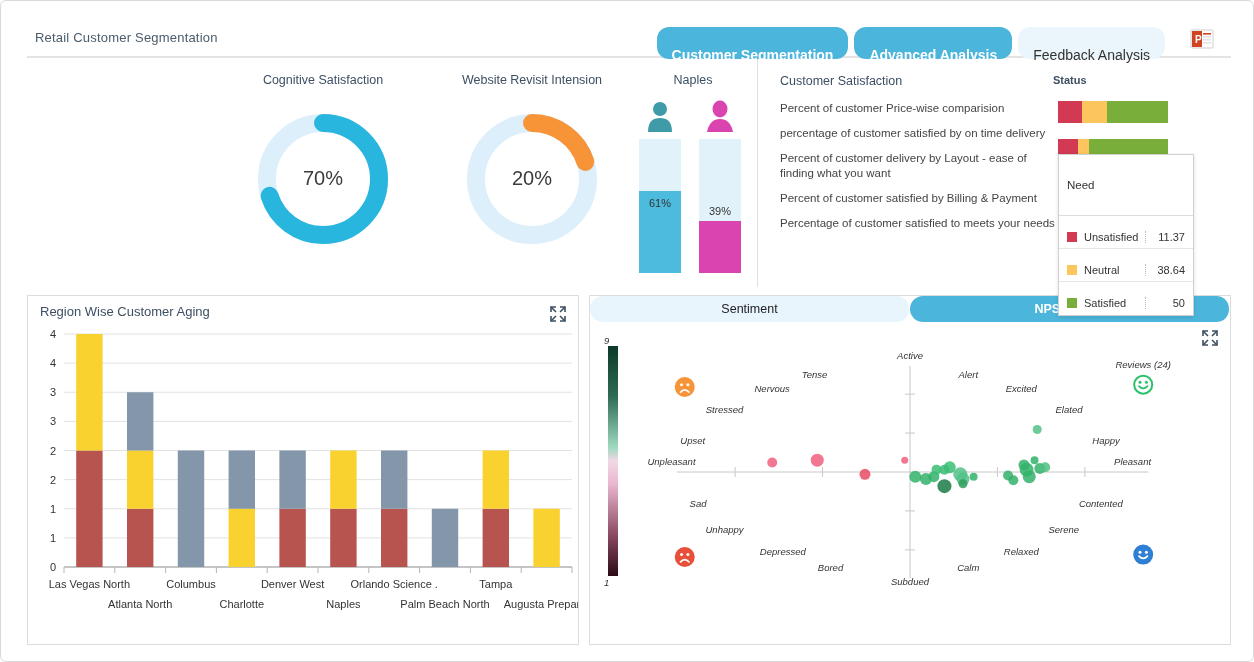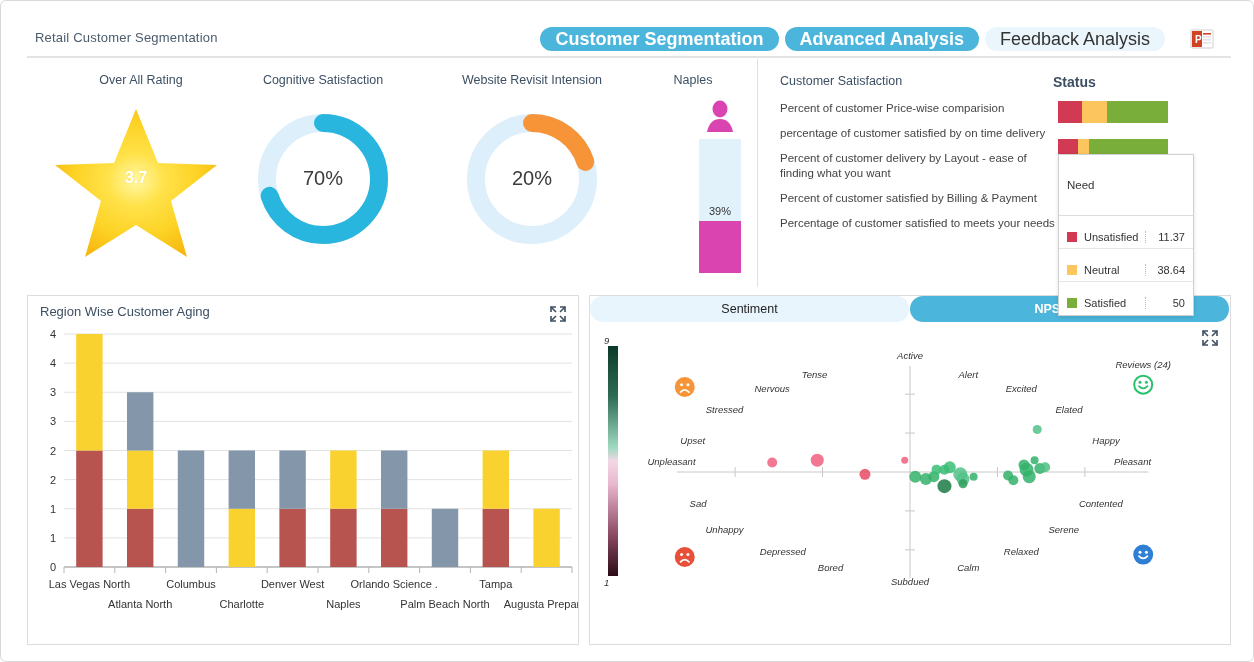--- a/index.html
+++ b/index.html
@@ -30,23 +30,23 @@
   .header-rule {
     position: absolute; left: 26px; top: 55px;
     width: 1204px; height: 2px; background: #e3e3e3;
   }
   .tabs {
     position: absolute; right: 90px; top: 26px;
     display: flex; align-items: center; gap: 6px;
   }
   .tab {
     height: 24px; line-height: 24px;
-    padding: 0 15px;
+    padding: 16px 15px;
     border-radius: 12px;
-    font-size: 18px;
+    font-size: 14px;
     white-space: nowrap;
     cursor: pointer;
   }
   .tab.active { background: #4cb5db; color: #ffffff; font-weight: bold; }
   .tab.inactive-fill { background: #eaf6fb; color: #333; }
   .ppt-icon {
     position: absolute; right: 40px; top: 25px;
     width: 26px; height: 26px;
     display: flex; align-items: center; justify-content: center;
     cursor: pointer;
@@ -92,21 +92,21 @@
     font-size: 11px; color: #333; text-align: center;
   }
 
   
   .sat-panel {
     position: absolute; left: 756px; top: 58px;
     width: 474px; height: 228px;
     border-left: 1px solid #e0e0e0;
   }
   .sat-title { position: absolute; left: 22px; top: 15px; font-size: 12.5px; color: #3d4f63; }
-  .status-title { position: absolute; left: 295px; top: 15px; font-size: 14px; color: #3d4f63; font-weight: bold;}
+  .status-title { position: absolute; left: 295px; top: 15px; font-size: 11px; color: #3d4f63; font-weight: bold;}
   .sat-list { position: absolute; left: 22px; top: 42px; width: 278px; }
   .sat-item { font-size: 11.5px; color: #444; line-height: 15px; margin-bottom: 10px; }
   .status-bars { position: absolute; left: 300px; top: 42px; width: 110px; }
   .sbar { display: flex; height: 22px; margin-bottom: 16px; }
   .sbar i { display: block; height: 100%; }
 
   
   .tooltip {
     position: absolute; left: 1057px; top: 153px;
     width: 136px;
@@ -178,37 +178,20 @@
         <rect x="13" y="6" width="8" height="1.6" fill="#d04423"></rect>
         <rect x="13" y="9" width="8" height="1.6" fill="#e4e4e4"></rect>
         <rect x="13" y="12" width="8" height="1.6" fill="#e4e4e4"></rect>
         <rect x="13" y="15" width="8" height="1.6" fill="#e4e4e4"></rect>
       </svg>
     </div>
   </div>
 
   <div class="kpi-row">
 
-    <div class="kpi" style="left:24px; top:14px; width:180px;">
-      <div class="kpi-label">Over All Rating</div>
-      <div class="star-wrap">
-        <svg width="170" height="160" viewBox="0 0 170 160">
-          <defs>
-            <radialGradient id="starGrad" cx="50%" cy="48%" r="58%">
-              <stop offset="0%" stop-color="#fff9a8"></stop>
-              <stop offset="30%" stop-color="#ffe24a"></stop>
-              <stop offset="65%" stop-color="#fdd326"></stop>
-              <stop offset="100%" stop-color="#f6b60e"></stop>
-            </radialGradient>
-          </defs>
-          <polygon fill="url(#starGrad)" points="85,8 107,62 166,64 120,100 136,156 85,124 34,156 50,100 4,64 63,62"></polygon>
-        </svg>
-        <div class="star-val">3.7</div>
-      </div>
-    </div>
 
     <div class="kpi" style="left:206px; top:14px; width:180px;">
       <div class="kpi-label">Cognitive Satisfaction</div>
       <div class="donut-wrap">
         <svg width="140" height="140" viewBox="0 0 140 140">
           <circle cx="70" cy="70" r="56" fill="none" stroke="#ddeffb" stroke-width="18"></circle>
           <circle id="donut-cog" cx="70" cy="70" r="56" fill="none" stroke="#29b6de" stroke-width="18" stroke-linecap="round" transform="rotate(-90 70 70)" stroke-dasharray="246.30086404143978 351.85837720205683"></circle>
         </svg>
         <div class="donut-val">70%</div>
       </div>
@@ -222,20 +205,32 @@
           <circle id="donut-rev" cx="70" cy="70" r="56" fill="none" stroke="#f79438" stroke-width="18" stroke-linecap="round" transform="rotate(-90 70 70)" stroke-dasharray="70.37167544041137 351.85837720205683"></circle>
         </svg>
         <div class="donut-val">20%</div>
       </div>
     </div>
 
     <div class="kpi" style="left:608px; top:14px; width:116px;">
       <div class="kpi-label">Naples</div>
       <div class="gender-box">
 
+        <div class="gcol" style="left:4px;">
+          <div class="gicon">
+            <svg width="28" height="34" viewBox="0 0 28 34">
+              <circle cx="14" cy="10" r="7" fill="#3f9ba7"></circle>
+              <path d="M2 33 C2 22 7 19 14 19 C21 19 26 22 26 33 Z" fill="#3f9ba7"></path>
+            </svg>
+          </div>
+          <div class="gbar">
+            <div class="gfill" id="male-fill" style="background: rgb(76, 187, 221); height: 81.74px;"></div>
+            <div class="gpct" id="male-pct-pos" style="top: 58.26px;">61%</div>
+          </div>
+        </div>
 
         <div class="gcol" style="left:64px;">
           <div class="gicon">
             <svg width="28" height="34" viewBox="0 0 28 34">
               <ellipse cx="14" cy="10" rx="7.5" ry="8.5" fill="#d944b0"></ellipse>
               <path d="M1 33 C3 24 7 20 14 20 C21 20 25 24 27 33 Z" fill="#d944b0"></path>
             </svg>
           </div>
           <div class="gbar">
             <div class="gfill" id="female-fill" style="background: rgb(217, 68, 176); height: 52.26px;"></div>

